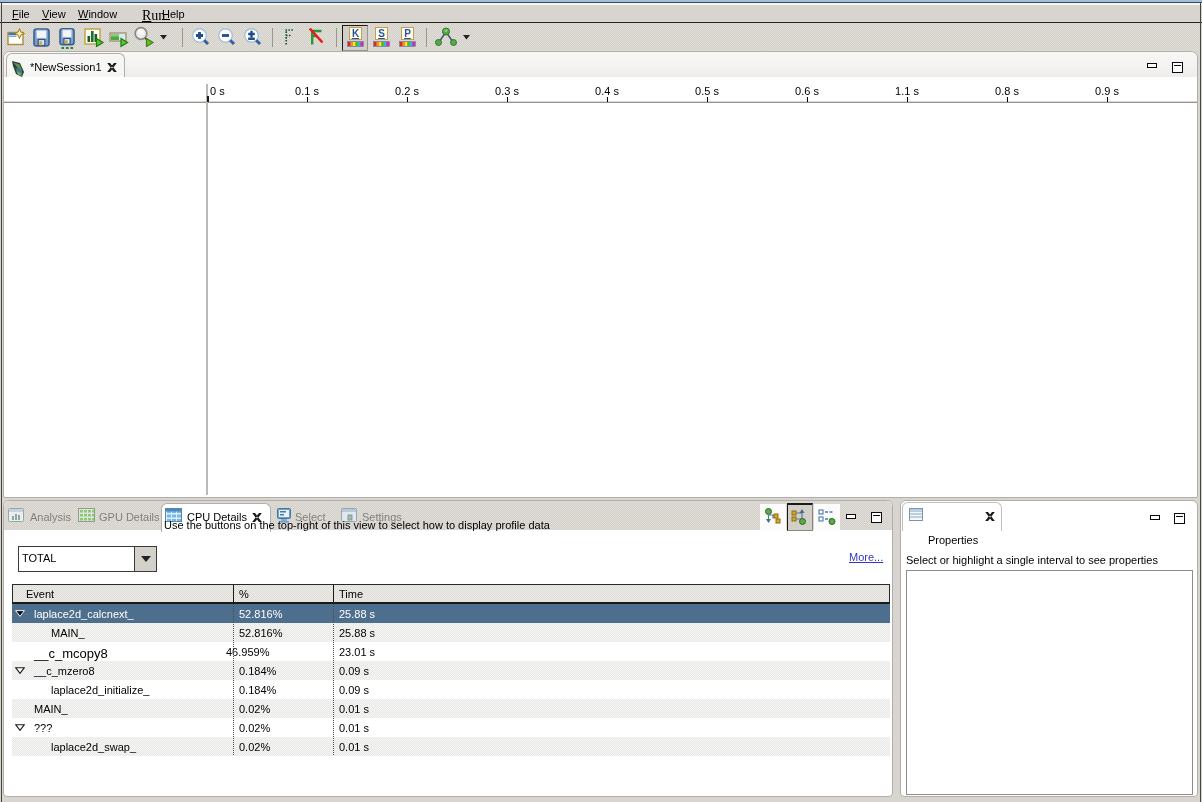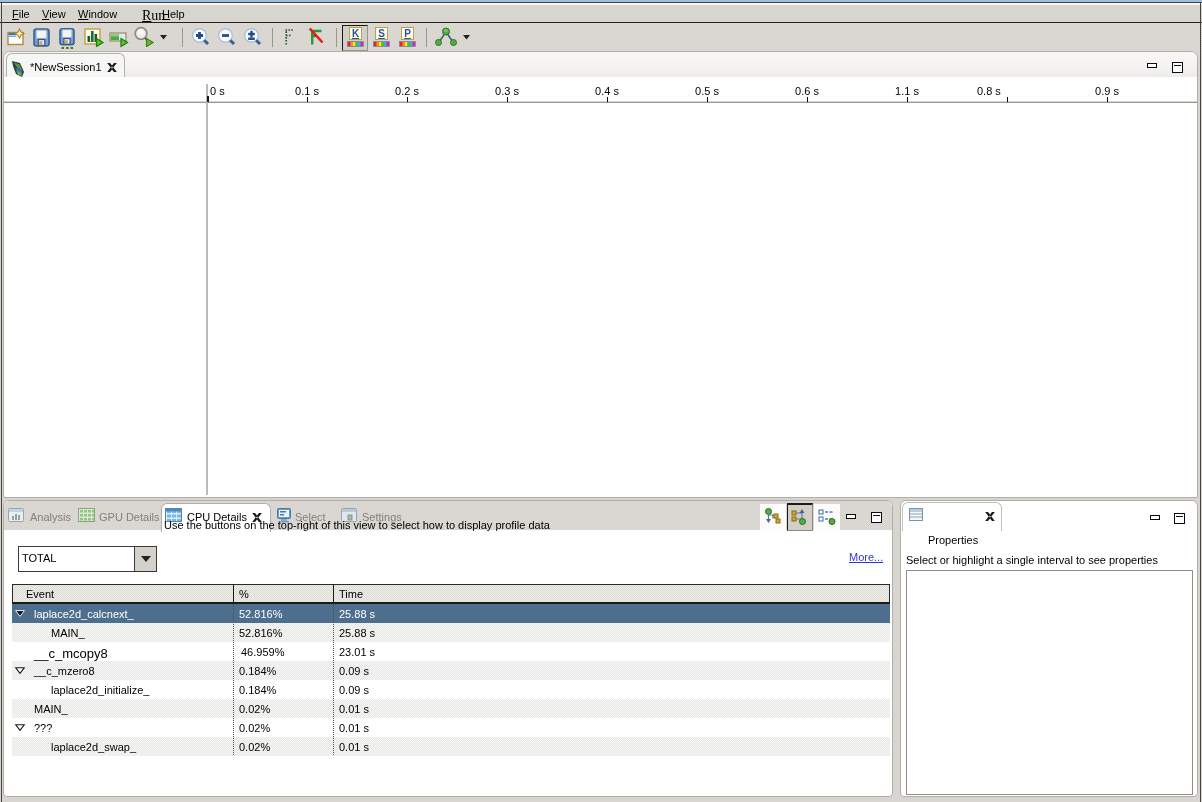--- a/index.html
+++ b/index.html
@@ -203,21 +203,21 @@
 <div class="abs" style="left:1174px;top:65px;width:7px;height:1px;background:#0a0a0a;"></div>
 
 <div class="abs" style="left:210px;top:85px;font-size:11px;color:#000;">0 s</div>
 <div class="abs" style="left:277px;top:85px;width:60px;text-align:center;font-size:11px;color:#000;">0.1 s</div>
 <div class="abs" style="left:377px;top:85px;width:60px;text-align:center;font-size:11px;color:#000;">0.2 s</div>
 <div class="abs" style="left:477px;top:85px;width:60px;text-align:center;font-size:11px;color:#000;">0.3 s</div>
 <div class="abs" style="left:577px;top:85px;width:60px;text-align:center;font-size:11px;color:#000;">0.4 s</div>
 <div class="abs" style="left:677px;top:85px;width:60px;text-align:center;font-size:11px;color:#000;">0.5 s</div>
 <div class="abs" style="left:777px;top:85px;width:60px;text-align:center;font-size:11px;color:#000;">0.6 s</div>
 <div class="abs" style="left:877px;top:85px;width:60px;text-align:center;font-size:11px;color:#000;">1.1 s</div>
-<div class="abs" style="left:977px;top:85px;width:60px;text-align:left;font-size:11px;color:#000;">0.8 s</div>
+<div class="abs" style="left:977px;top:85px;width:60px;text-align:center;font-size:11px;color:#000;">0.8 s</div>
 <div class="abs" style="left:1077px;top:85px;width:60px;text-align:center;font-size:11px;color:#000;">0.9 s</div>
 <div class="abs" style="left:4px;top:101px;width:1193px;height:1px;background:#d8d6d2;"></div>
 <div class="abs" style="left:4px;top:102px;width:1193px;height:1px;background:#98958f;"></div>
 <div class="abs" style="left:307px;top:97px;width:1px;height:5px;background:#000;"></div>
 <div class="abs" style="left:407px;top:97px;width:1px;height:5px;background:#000;"></div>
 <div class="abs" style="left:507px;top:97px;width:1px;height:5px;background:#000;"></div>
 <div class="abs" style="left:607px;top:97px;width:1px;height:5px;background:#000;"></div>
 <div class="abs" style="left:707px;top:97px;width:1px;height:5px;background:#000;"></div>
 <div class="abs" style="left:807px;top:97px;width:1px;height:5px;background:#000;"></div>
 <div class="abs" style="left:907px;top:97px;width:1px;height:5px;background:#000;"></div>
@@ -330,21 +330,21 @@
   </div>
 <div class="abs" style="left:34px;top:608px;font-size:11px;color:#fff;">laplace2d_calcnext_</div>
 <div class="abs" style="left:239px;top:608px;font-size:11px;color:#fff;">52.816%</div>
 <div class="abs" style="left:339px;top:608px;font-size:11px;color:#fff;">25.88 s</div>
 <div class="abs stip-row" style="left:12px;top:623px;width:878px;height:19px;"></div>
 <div class="abs" style="left:51px;top:627px;font-size:11px;color:#000;">MAIN_</div>
 <div class="abs" style="left:239px;top:627px;font-size:11px;color:#000;">52.816%</div>
 <div class="abs" style="left:339px;top:627px;font-size:11px;color:#000;">25.88 s</div>
 <div class="abs" style="left:12px;top:642px;width:878px;height:19px;background:#fff;"></div>
 <div class="abs" style="left:34px;top:646px;font-size:13px;color:#000;">__c_mcopy8</div>
-<div class="abs" style="left:241px;top:646px;font-size:11px;color:#000;">46.959%</div>
+<div class="abs" style="left:226px;top:646px;font-size:11px;color:#000;">46.959%</div>
 <div class="abs" style="left:339px;top:646px;font-size:11px;color:#000;">23.01 s</div>
 <div class="abs stip-row" style="left:12px;top:661px;width:878px;height:19px;"></div>
 <div class="abs" style="left:15px;top:667px;">
     <svg width="10" height="7">
       <path d="M0.8 0.8 L9.2 0.8 L5 6.4 Z" fill="#fff" stroke="#1c1c1c" stroke-width="1.1"></path>
     </svg>
   </div>
 <div class="abs" style="left:34px;top:665px;font-size:11px;color:#000;">__c_mzero8</div>
 <div class="abs" style="left:239px;top:665px;font-size:11px;color:#000;">0.184%</div>
 <div class="abs" style="left:339px;top:665px;font-size:11px;color:#000;">0.09 s</div>

